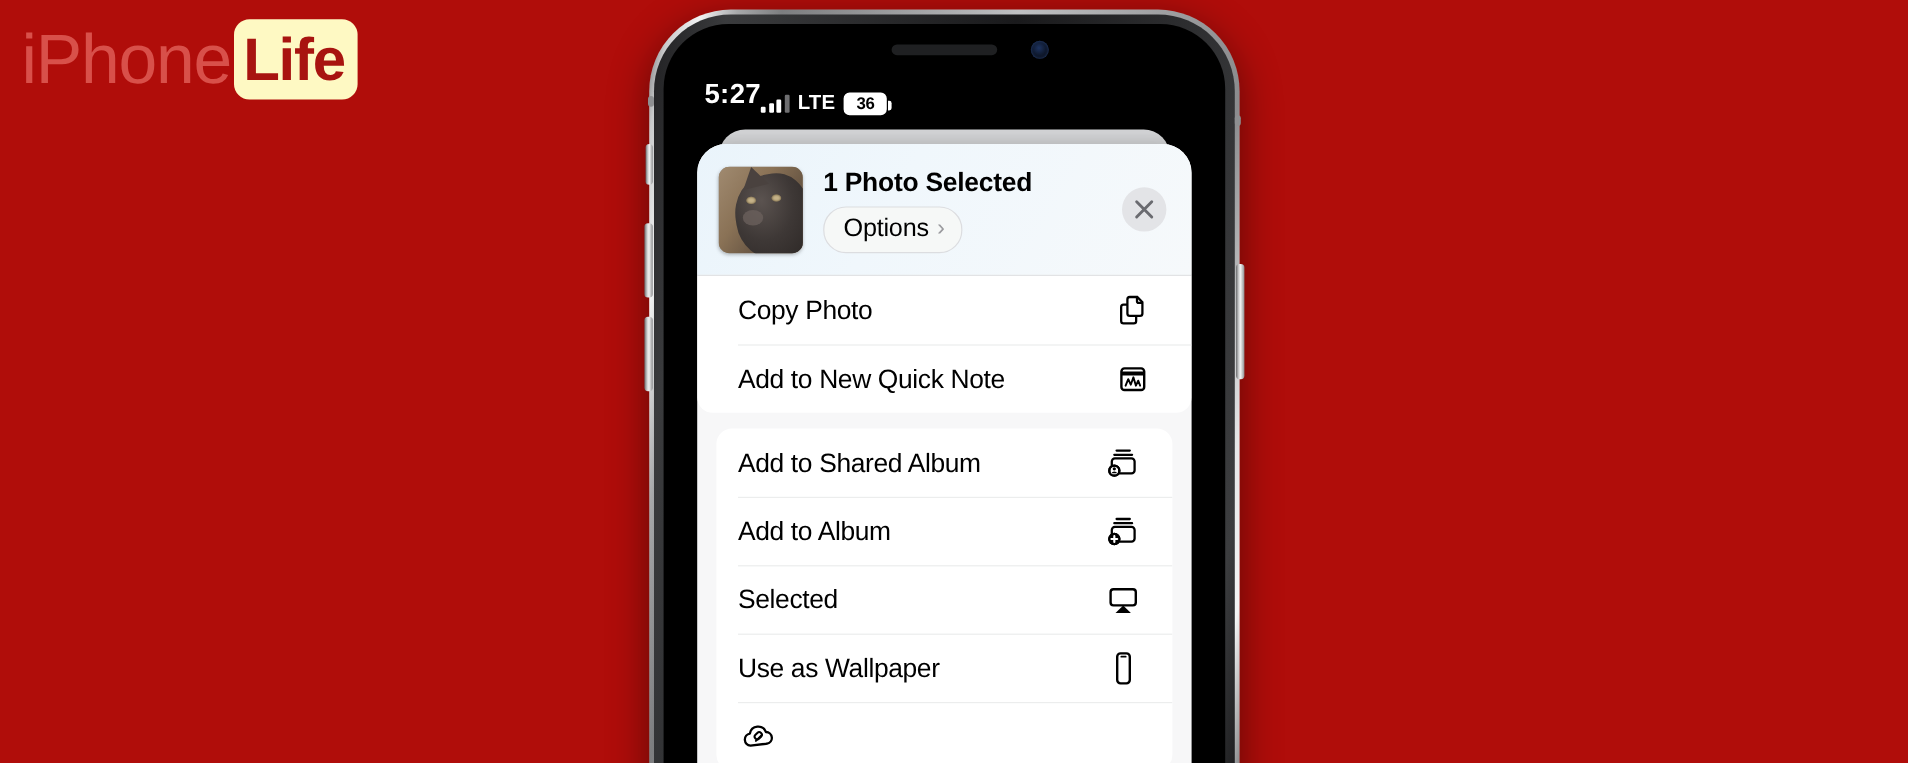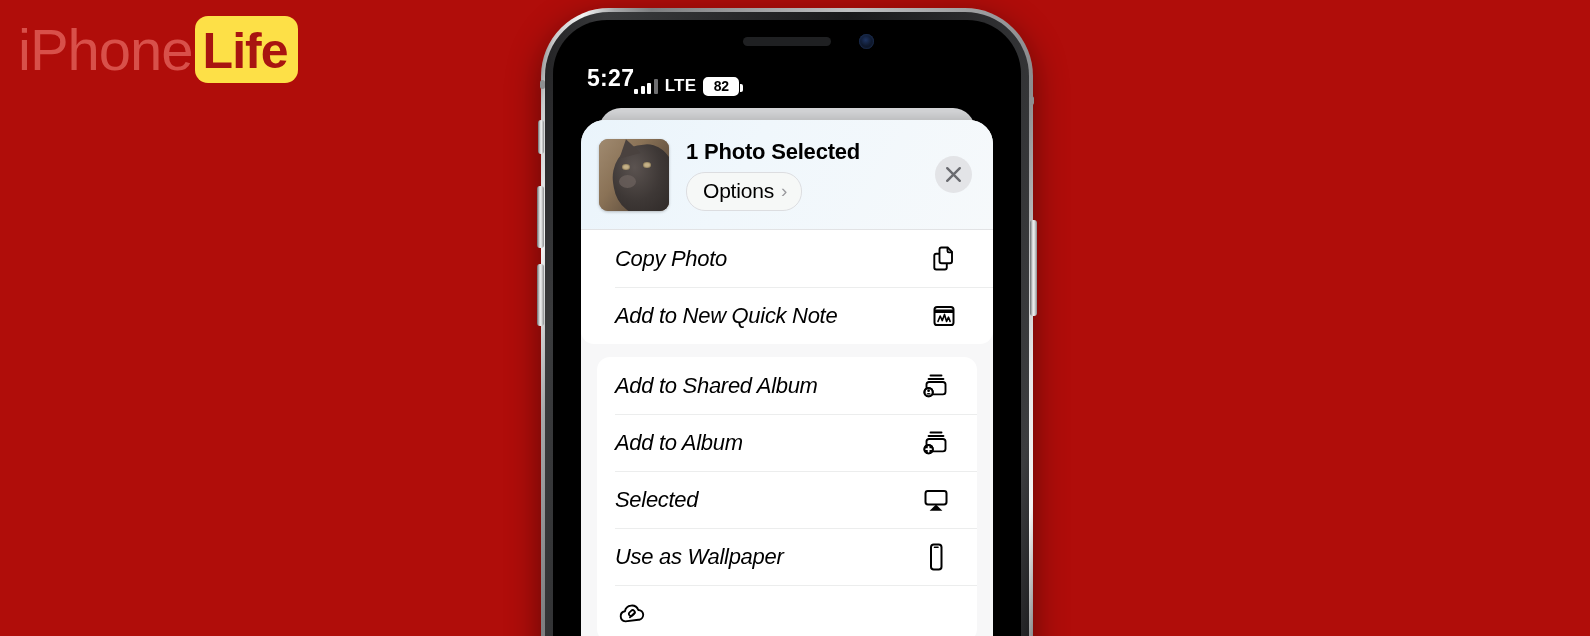--- a/index.html
+++ b/index.html
@@ -17,21 +17,21 @@
     font-size:58px; line-height:1;
     letter-spacing:-1px;
     user-select:none;
   }
   #brand-logo .brand-iphone {
     color:#d8504a;
     font-weight:400;
     font-family:"Liberation Sans", sans-serif;
   }
   #brand-logo .brand-life-box {
-    background:#fde047;
+    background:#fef9c3;
     border-radius:13px;
     padding:3px 10px 6px 8px;
     margin-left:2px;
     display:inline-block;
   }
   #brand-logo .brand-life {
     color:#a81410;
     font-weight:700;
     font-size:50px;
   }
@@ -257,21 +257,20 @@
   .action-group:first-child .action-row { padding-left:34px; padding-right:32px; }
   .action-row + .action-row::before {
     content:"";
     position:absolute; left:18px; right:0; top:0;
     height:1px; background:#eceded;
   }
   .action-group:first-child .action-row + .action-row::before { left:34px; }
   .action-label {
     font-size:22px; color:#000; letter-spacing:-.3px;
     white-space:nowrap;
-    font-style:italic;
   }
   .action-icon {
     flex:0 0 auto;
     width:34px; height:34px;
     display:flex; align-items:center; justify-content:center;
     color:#000;
   }
   .action-icon svg { display:block; }
 </style>
 </head>
@@ -305,21 +304,21 @@
       <div id="status-time">5:27</div>
       <div id="status-right">
         <span class="signal-bars">
           <i></i>
             <i></i>
             <i></i>
             <i></i>
         </span>
         <span id="status-network">LTE</span>
         <span id="battery">
-          <span id="battery-level">82</span>
+          <span id="battery-level">36</span>
         </span>
       </div>
     </div>
 
     <div id="sheet-stack-card"></div>
 
     <div id="share-sheet">
 
       <div id="sheet-header">
 

